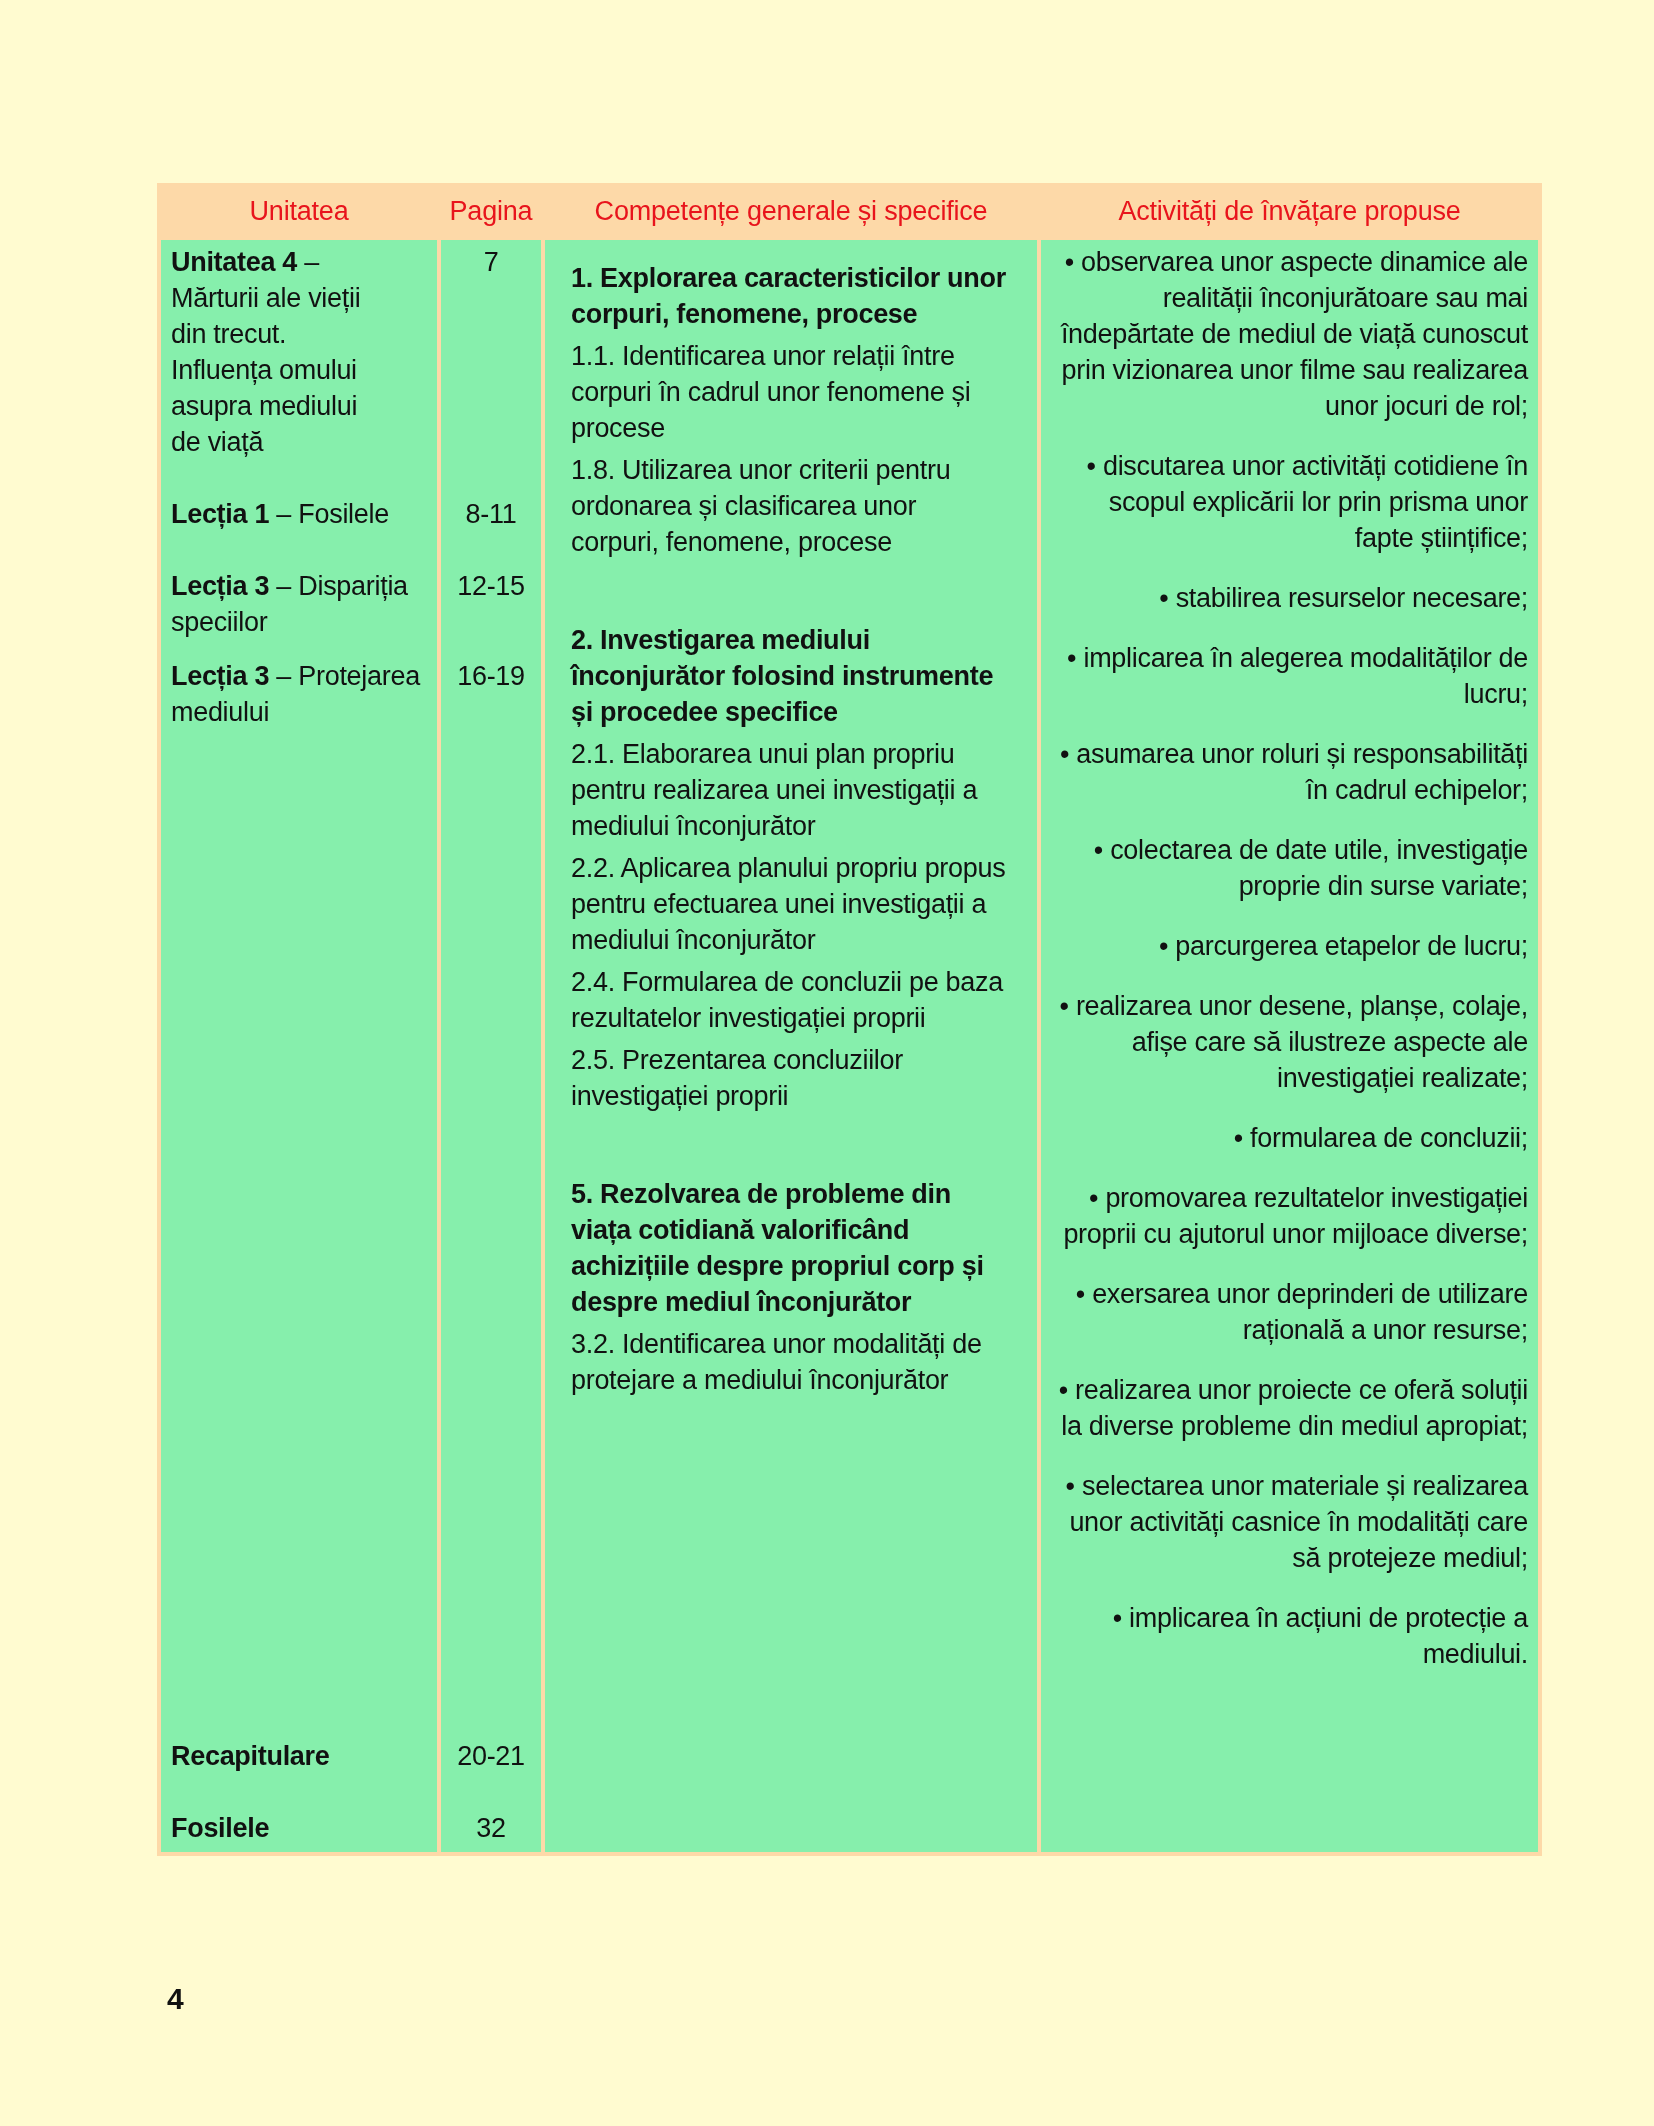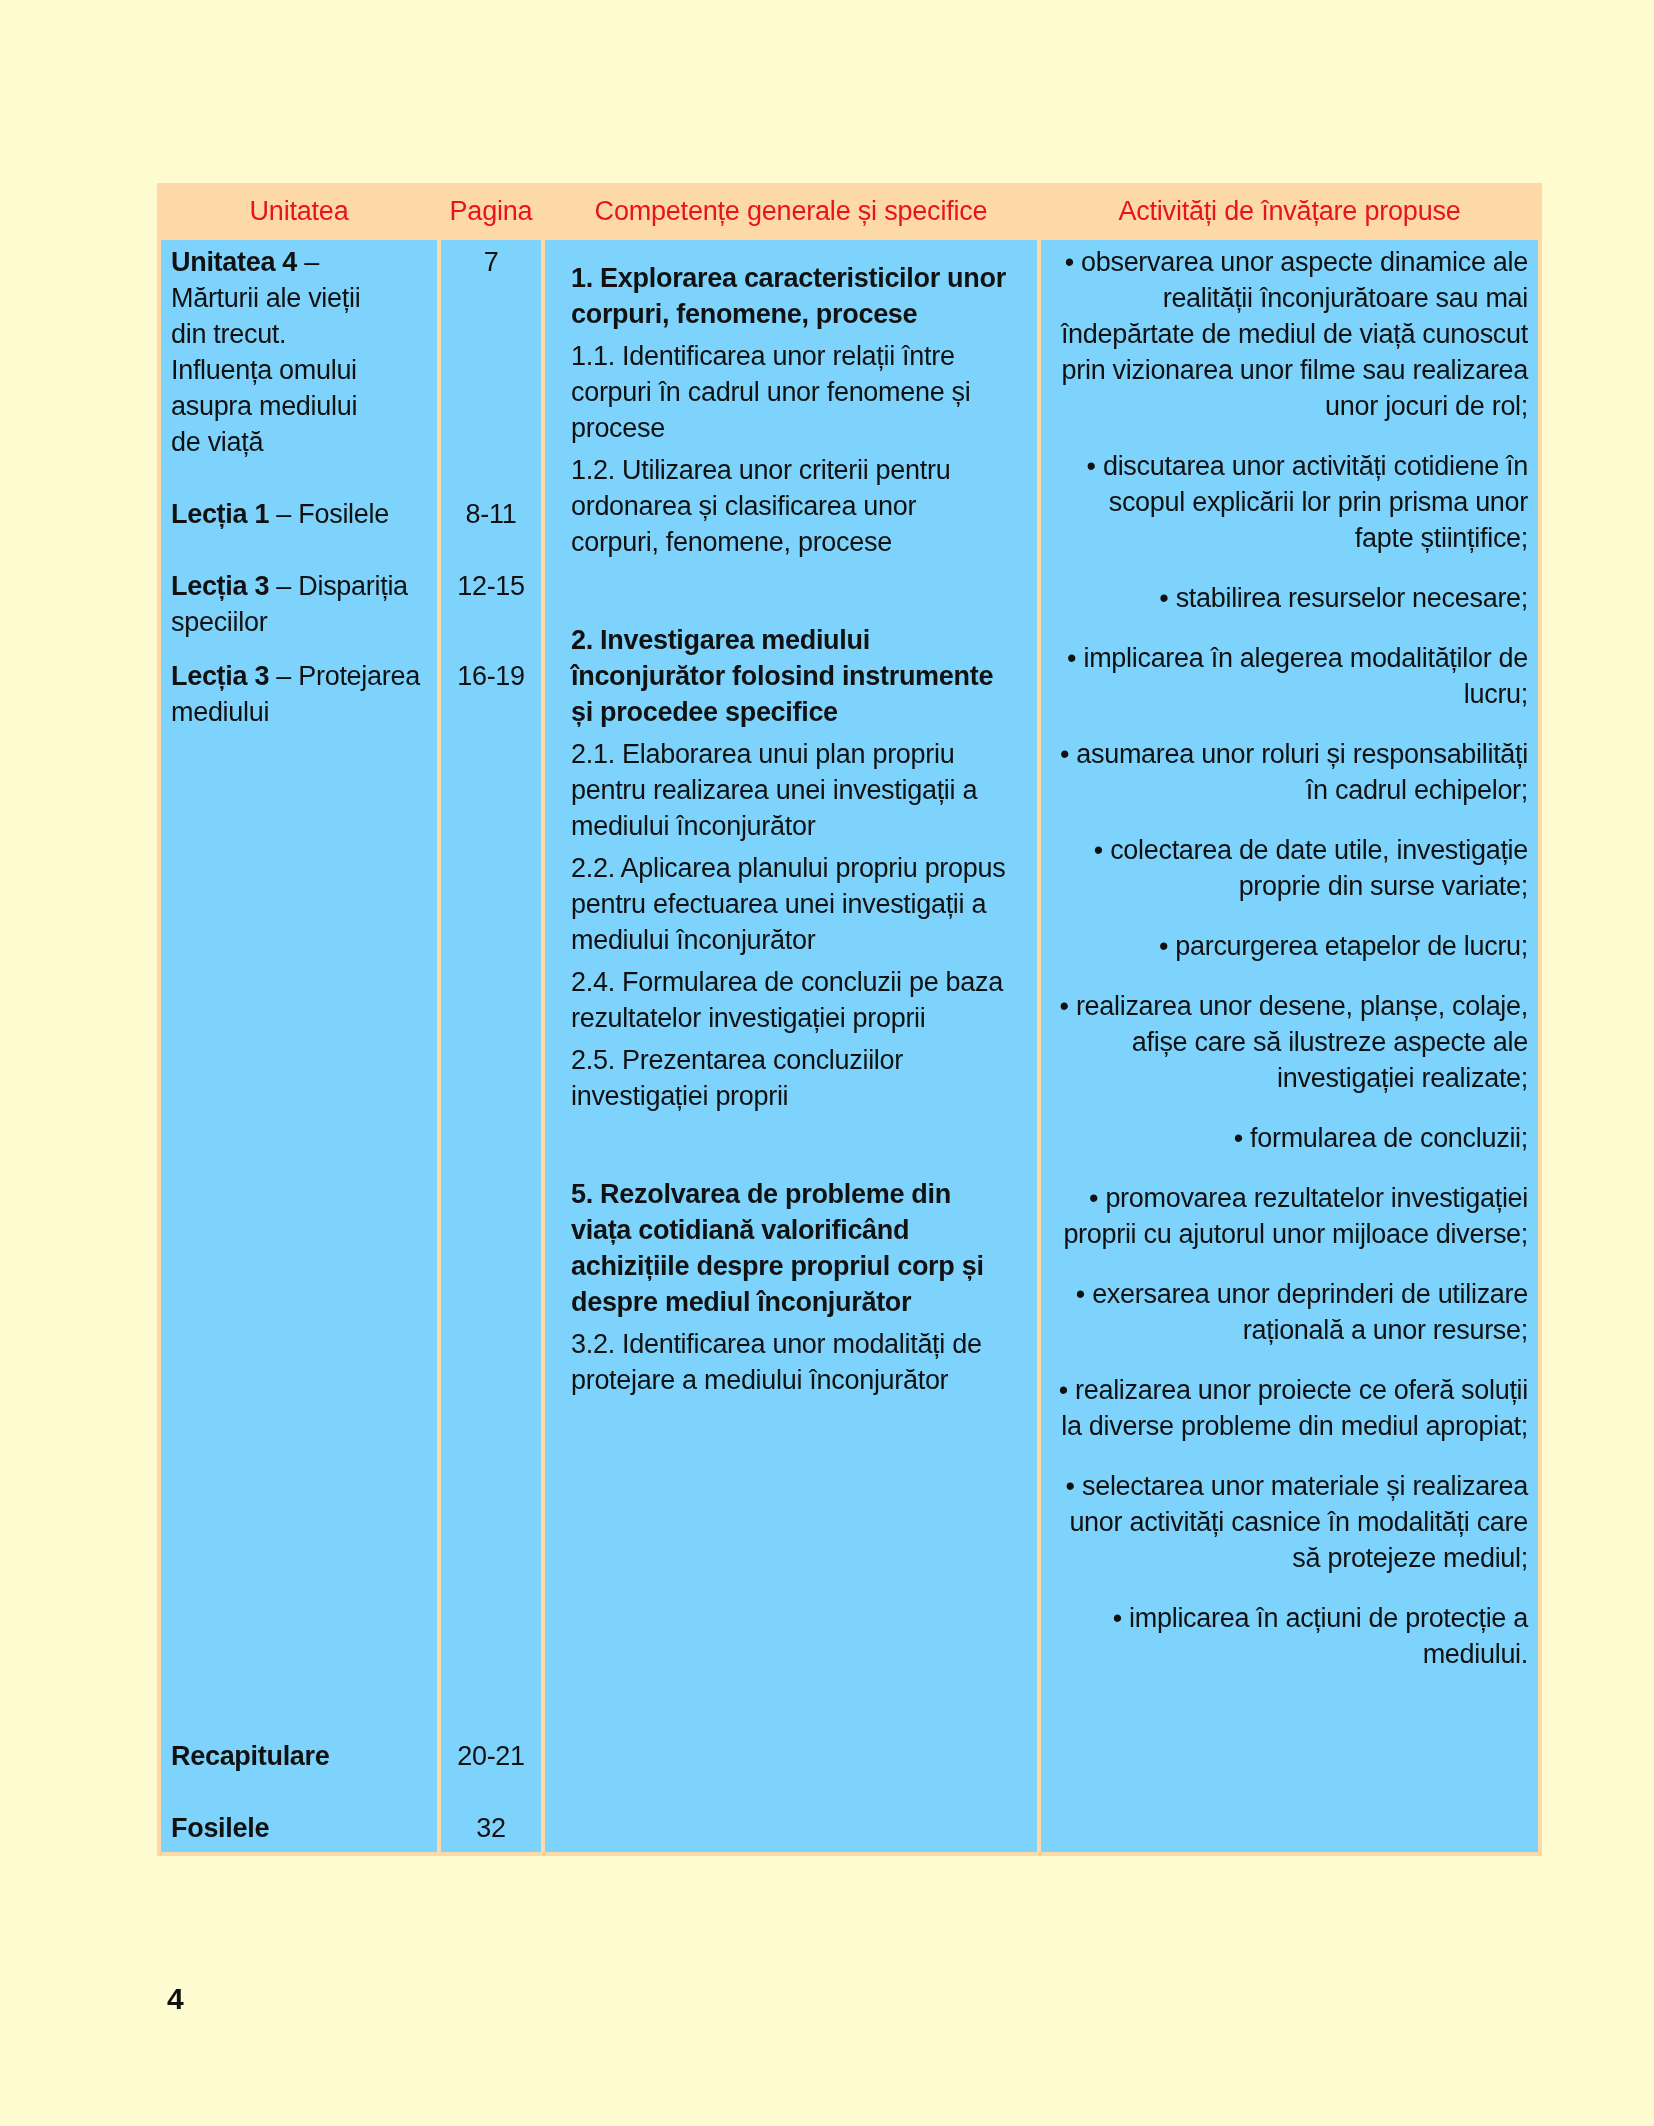--- a/index.html
+++ b/index.html
@@ -15,21 +15,21 @@
       font-family: "Liberation Sans", "DejaVu Sans", sans-serif;
       color: #111;
     }
     .page-table {
       position: absolute;
       left: 157px;
       top: 183px;
       width: 1381px;
       border-collapse: collapse;
       table-layout: fixed;
-      background: #7dd3fc;
+      background: #86efac;
       border: 4px solid #fdd9a8;
     }
     .page-table col.c1 { width: 280px; }
     .page-table col.c2 { width: 104px; }
     .page-table col.c3 { width: 496px; }
     .page-table col.c4 { width: 501px; }
     .page-table th {
       background: #fdd9a8;
       color: #e8141c;
       font-weight: normal;
@@ -140,21 +140,21 @@
         <div class="pg-line">16-19</div>
         <div style="height:1044px"></div>
         <div class="pg-line">20-21</div>
         <div style="height:36px"></div>
         <div class="pg-line">32</div>
       </td>
       <td>
         <div class="comp-group">
           <div class="comp-title">1. Explorarea caracteristicilor unor corpuri, fenomene, procese</div>
           <div class="comp-item">1.1. Identificarea unor relații între corpuri în cadrul unor fenomene și procese</div>
-          <div class="comp-item">1.2. Utilizarea unor criterii pentru ordonarea și clasificarea unor corpuri, fenomene, procese</div>
+          <div class="comp-item">1.8. Utilizarea unor criterii pentru ordonarea și clasificarea unor corpuri, fenomene, procese</div>
         </div>
         <div class="comp-gap"></div>
         <div class="comp-group">
           <div class="comp-title">2. Investigarea mediului înconjurător folosind instrumente și procedee specifice</div>
           <div class="comp-item">2.1. Elaborarea unui plan propriu pentru realizarea unei investigații a mediului înconjurător</div>
           <div class="comp-item">2.2. Aplicarea planului propriu propus pentru efectuarea unei investigații a mediului înconjurător</div>
           <div class="comp-item">2.4. Formularea de concluzii pe baza rezultatelor investigației proprii</div>
           <div class="comp-item">2.5. Prezentarea concluziilor investigației proprii</div>
         </div>
         <div class="comp-gap"></div>

